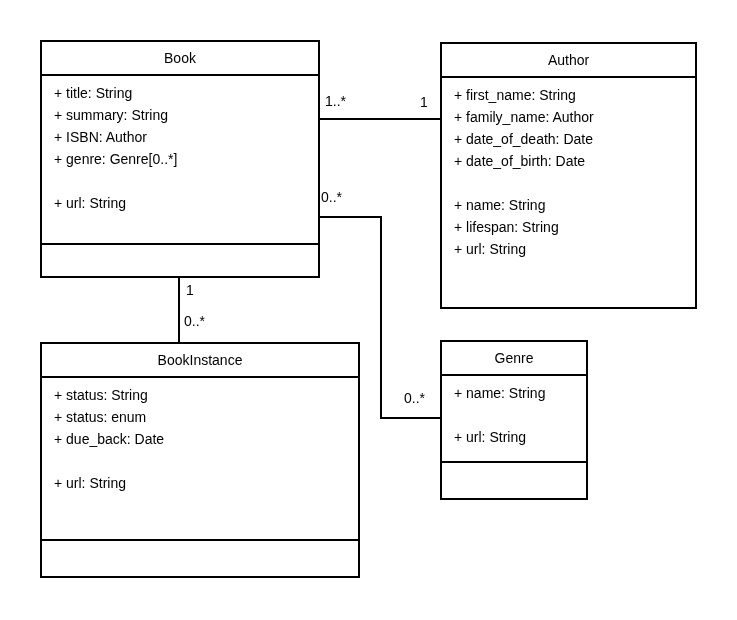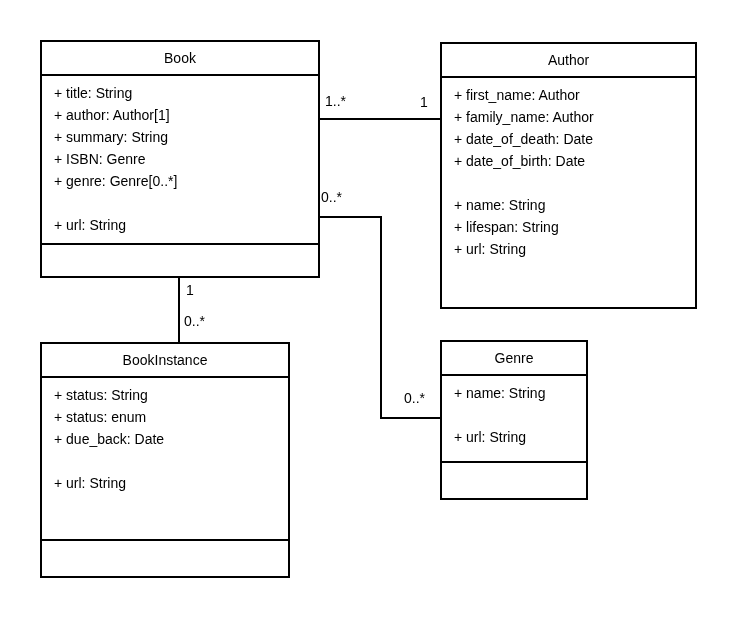--- a/index.html
+++ b/index.html
@@ -43,21 +43,21 @@
     height: 22px;
     line-height: 22px;
     white-space: pre;
   }
   .uml-methods {
     box-sizing: border-box;
     border-top: 2px solid #000000;
   }
   #class-book      { left: 40px;  top: 40px;  width: 280px; height: 238px; }
   #class-author    { left: 440px; top: 42px;  width: 257px; height: 267px; }
-  #class-bookinstance { left: 40px; top: 342px; width: 250px; height: 236px; }
+  #class-bookinstance { left: 40px; top: 342px; width: 320px; height: 236px; }
   #class-genre     { left: 440px; top: 340px; width: 148px; height: 160px; }
   #class-book .uml-methods { flex: 0 0 33px; }
   #class-bookinstance .uml-methods { flex: 0 0 37px; }
   #class-genre .uml-methods { flex: 0 0 37px; }
 
   .edge {
     position: absolute;
     background: #000000;
   }
   #edge-book-author        { left: 320px; top: 118px; width: 120px; height: 2px; }
@@ -82,34 +82,33 @@
 </style>
 </head>
 <body>
 
 <div class="canvas">
 
   <div class="uml-class" id="class-book">
     <div class="uml-title">Book</div>
     <div class="uml-attrs">
         <div class="attr-line">+ title: String</div>
-        <div class="attr-line">+ author: Author[1]</div>
         <div class="attr-line">+ summary: String</div>
-        <div class="attr-line">+ ISBN: Genre</div>
+        <div class="attr-line">+ ISBN: Author</div>
         <div class="attr-line">+ genre: Genre[0..*]</div>
         <div class="attr-line">&nbsp;</div>
         <div class="attr-line">+ url: String</div>
       </div>
     <div class="uml-methods"></div>
   </div>
 
   <div class="uml-class" id="class-author">
     <div class="uml-title">Author</div>
     <div class="uml-attrs">
-        <div class="attr-line">+ first_name: Author</div>
+        <div class="attr-line">+ first_name: String</div>
         <div class="attr-line">+ family_name: Author</div>
         <div class="attr-line">+ date_of_death: Date</div>
         <div class="attr-line">+ date_of_birth: Date</div>
         <div class="attr-line">&nbsp;</div>
         <div class="attr-line">+ name: String</div>
         <div class="attr-line">+ lifespan: String</div>
         <div class="attr-line">+ url: String</div>
       </div>
   </div>
 

